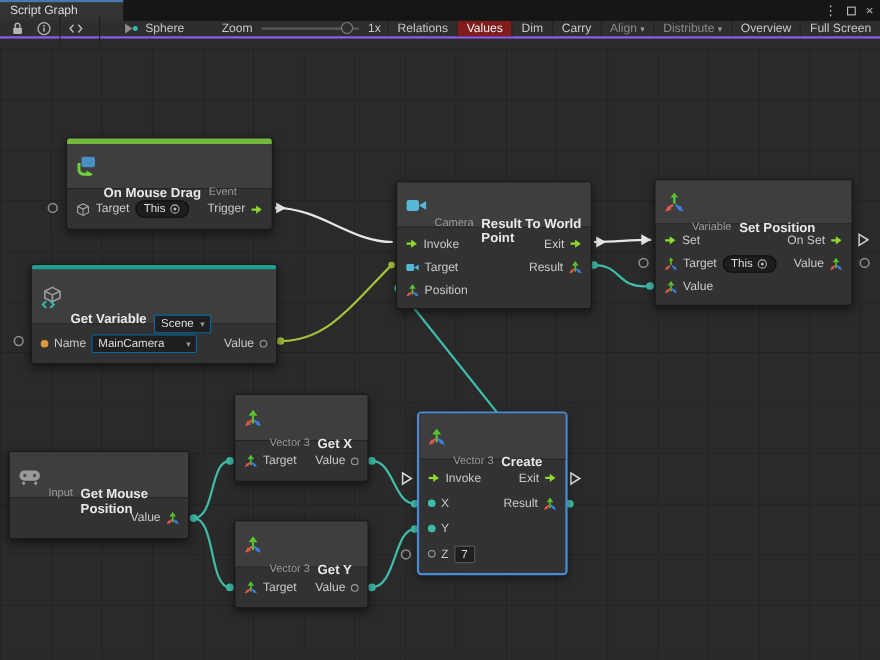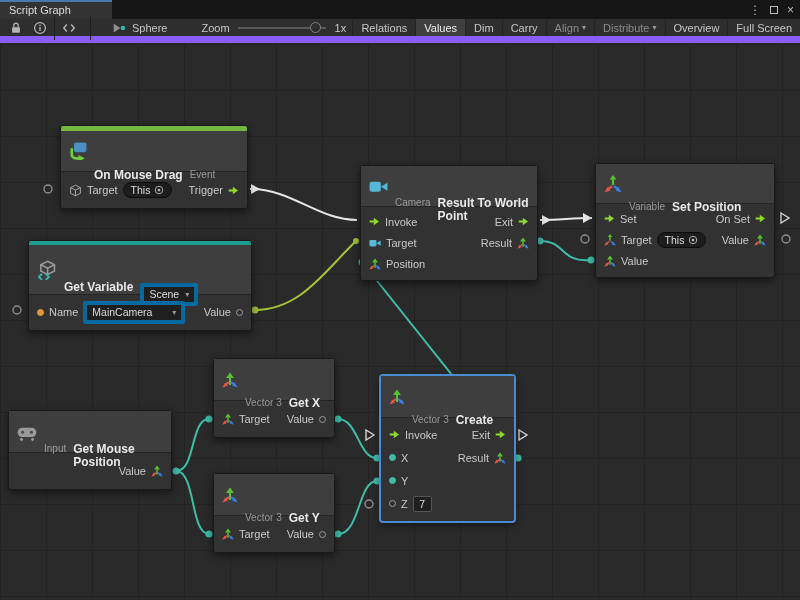--- a/index.html
+++ b/index.html
@@ -12,32 +12,32 @@
   .tabbar{position:absolute;top:0;left:0;right:0;height:19px;background:#161616;z-index:5;}
   .tab{
     position:absolute;left:0;top:0;height:19px;width:112px;background:#333;
     border-top:2px solid #4878b0;box-sizing:border-box;color:#ddd;font-size:11px;
     line-height:16px;padding-left:9px;
   }
   .winctl{position:absolute;right:6px;top:0;height:19px;display:flex;align-items:center;gap:9px;color:#bbb;font-size:12px;}
   .sqicon{display:inline-block;width:8px;height:8px;border:1px solid #bbb;box-sizing:border-box;}
   
   .toolbar{
-    position:absolute;top:19px;left:0;right:0;height:24px;background:#2e2e2e;
-    border-bottom:7px solid #8b5cf6;display:flex;align-items:center;
+    position:absolute;top:19px;left:0;right:0;height:16px;background:#2e2e2e;
+    border-bottom:2px solid #8b5cf6;display:flex;align-items:center;
     font-size:11px;color:#c8c8c8;z-index:5;box-sizing:border-box;
   }
   .tbicon{width:14px;height:14px;flex:0 0 auto;}
   .vsep{width:1px;height:25px;background:#202020;margin:0 7px;}
   .zoomwrap{position:relative;width:88px;height:10px;margin-left:8px;}
   .zoomtrack{position:absolute;left:0;right:0;top:4px;height:2px;background:#5a5a5a;}
   .zoomhandle{position:absolute;left:72px;top:-1px;width:11px;height:11px;border-radius:50%;background:#2e2e2e;border:1px solid #808080;box-sizing:border-box;}
   .tbbtns{display:flex;margin-left:auto;height:100%;}
   .tbbtn{display:flex;align-items:center;padding:0 8px;border-left:1px solid #232323;height:100%;white-space:nowrap;gap:3px;}
-  .tbbtn.active{background:#404040;color:#efefef;}
+  .tbbtn.active{background:#7f1d1d;color:#efefef;}
   .tbbtn.dim{color:#8b8b8b;text-align:center;}
   .caret{font-size:8px;color:#999;}
   
   .canvas{
     position:absolute;top:44px;left:0;width:800px;height:556px;
     background-color:#2a2a2a;
     background-image:linear-gradient(#232323 1px,transparent 1px),
                      linear-gradient(90deg,#232323 1px,transparent 1px);
     background-size:46px 46px;background-position:0 0;
   }
@@ -54,21 +54,21 @@
   .cat{font-size:10px;color:#9a9a9a;line-height:11px;}
   .ttl{font-size:12px;font-weight:bold;color:#e9e9e9;line-height:13px;}
   .nbody{padding:5px 8px 6px 8px;}
   .prow{display:flex;align-items:center;gap:5px;font-size:11px;color:#c9c9c9;}
   .spacer{flex:1;}
   .ic{flex:0 0 auto;display:block;}
   .dot{width:7px;height:7px;border-radius:50%;border:1px solid #9a9a9a;box-sizing:border-box;flex:0 0 auto;}
   .dot.teal{background:#3fbda9;border-color:#3fbda9;}
   .dot.orange{background:#de9b3c;border-color:#de9b3c;}
   .pill{display:inline-flex;align-items:center;gap:4px;background:#1d1d1d;border:1px solid #0c0c0c;border-radius:9px;padding:1px 7px;font-size:10.5px;color:#ddd;line-height:12px;}
-  .dd{display:inline-flex;align-items:center;gap:6px;background:#1f1f1f;border:4px solid #0369a1;border-radius:2px;padding:1px 5px;font-size:10.5px;color:#ddd;line-height:13px;text-align:center;}
+  .dd{display:inline-flex;align-items:center;gap:6px;background:#1f1f1f;border:1px solid #0369a1;border-radius:2px;padding:1px 5px;font-size:10.5px;color:#ddd;line-height:13px;text-align:center;}
   .zfield{min-width:13px;height:14px;background:#1f1f1f;border:1px solid #555;border-radius:2px;font-size:10.5px;color:#ddd;text-align:center;line-height:14px;padding:0 2px;}
 </style>
 </head>
 <body>
 
 <svg width="0" height="0" style="position:absolute" aria-hidden="true">
   <defs>
     <symbol id="i-arrow" viewBox="0 0 16 16">
       <path d="M1 8h7" stroke="#8fd92f" stroke-width="3" fill="none"></path>
       <path d="M7 2.5L14.5 8L7 13.5z" fill="#8fd92f"></path>

